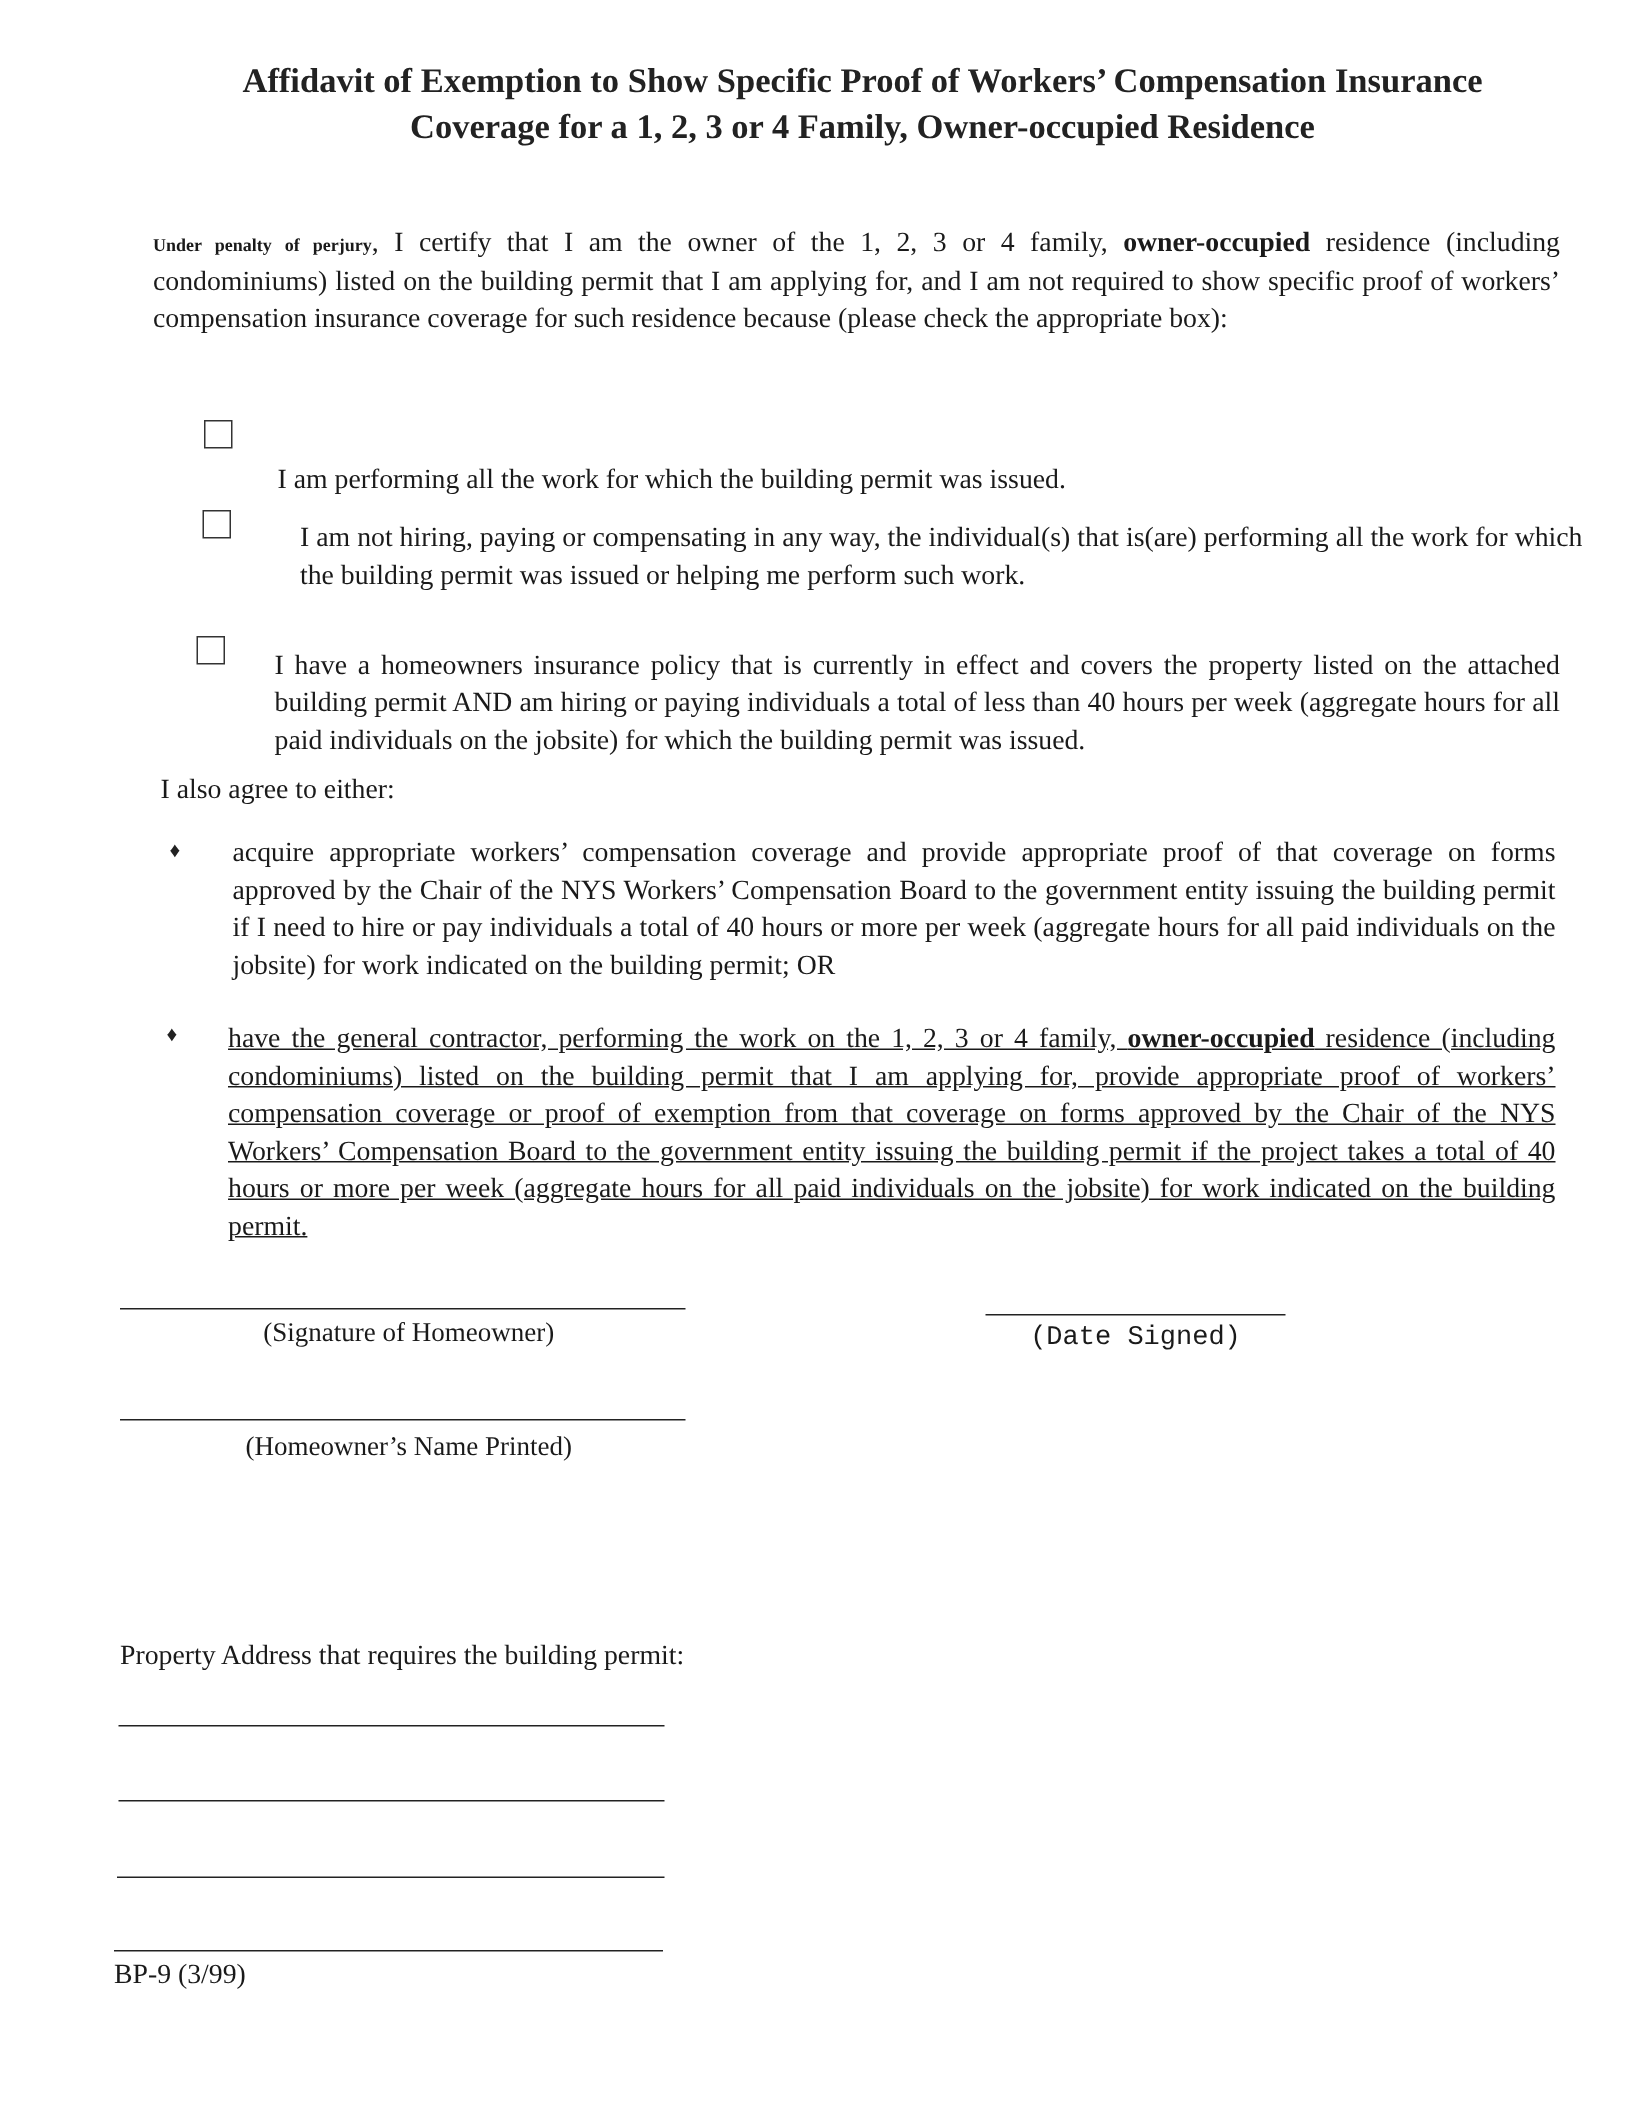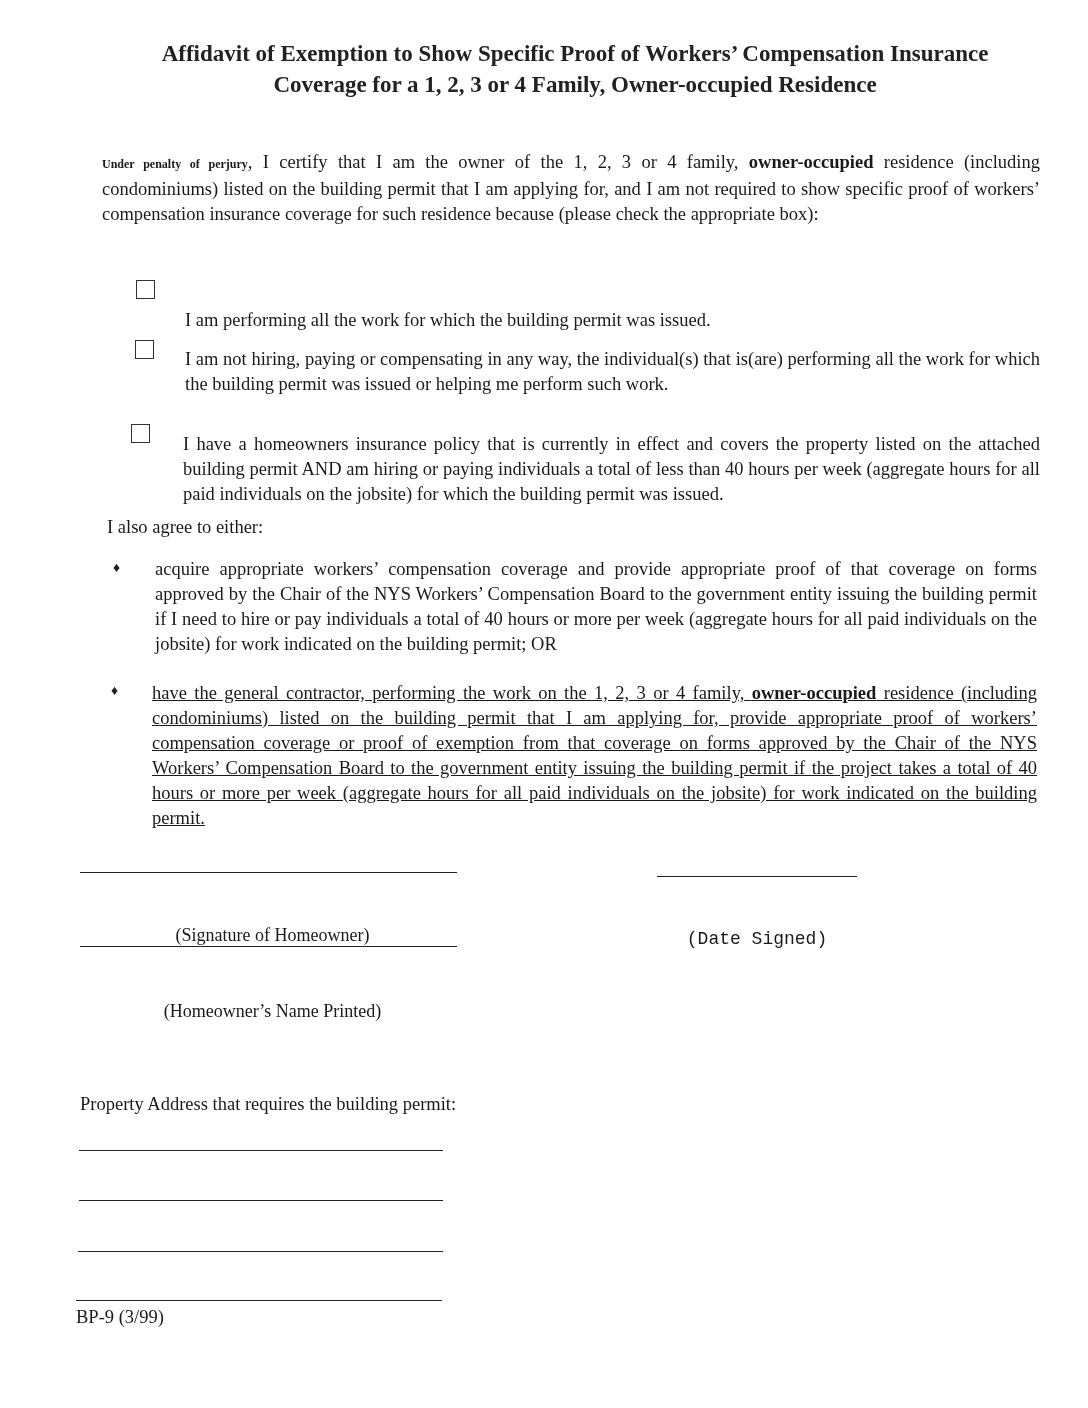--- a/index.html
+++ b/index.html
@@ -17,37 +17,37 @@
     font-size: 18.5px; line-height: 25px; text-align: justify;
   }
   .para b { font-weight: bold; }
   .lead-bold { font-size: 12px; font-weight: bold; }
   .checkbox {
     width: 19px; height: 19px; border: 1.5px solid #333; background: #fff;
     box-sizing: border-box; cursor: pointer;
   }
   .bullet { font-size: 14px; color: #222; }
   .line { height: 0; border-top: 1.5px solid #222; }
-  .caption { font-size: 18px; text-align: center; margin-top: 47px; }
+  .caption { font-size: 18px; text-align: center; }
 </style>
 </head>
 <body>
 
 <div class="abs title" style="top:38px;">Affidavit of Exemption to Show Specific Proof of Workers’ Compensation Insurance</div>
 <div class="abs title" style="top:69px;">Coverage for a 1, 2, 3 or 4 Family, Owner-occupied Residence</div>
 
 <div class="abs para" style="left:102px; top:150px; width:938px;">
   <span class="lead-bold">Under penalty of perjury</span><span>, I certify that I am the owner of the 1, 2, 3 or 4 family, </span><b>owner-occupied</b><span> residence (including condominiums) listed on the building permit that I am applying for, and I am not required to show specific proof of workers’ compensation insurance coverage for such residence because (please check the appropriate box):</span>
 </div>
 
 <div class="abs checkbox" style="left:136px; top:280px;"></div>
 <div class="abs para" style="left:185px; top:285px; width:855px;margin-top:23px;">I am performing all the work for which the building permit was issued.</div>
 
 <div class="abs checkbox" style="left:135px; top:340px;"></div>
-<div class="abs para" style="left:185px; top:347px; width:855px;">I am not hiring, paying or compensating in any way, the individual(s) that is(are) performing all the work for which the building permit was issued or helping me perform such work.</div>
+<div class="abs para" style="left:200px; top:347px; width:855px;">I am not hiring, paying or compensating in any way, the individual(s) that is(are) performing all the work for which the building permit was issued or helping me perform such work.</div>
 
 <div class="abs checkbox" style="left:131px; top:424px;"></div>
 <div class="abs para" style="left:183px; top:432px; width:857px;">I have a homeowners insurance policy that is currently in effect and covers the property listed on the attached building permit AND am hiring or paying individuals a total of less than 40 hours per week (aggregate hours for all paid individuals on the jobsite) for which the building permit was issued.</div>
 
 <div class="abs para" style="left:91px; top:515px;margin-left:16px;">I also agree to either:</div>
 
 <div class="abs bullet" style="left:113px; top:560px;">♦</div>
 <div class="abs para" style="left:155px; top:557px; width:882px;">acquire appropriate workers’ compensation coverage and provide appropriate proof of that coverage on forms approved by the Chair of the NYS Workers’ Compensation Board to the government entity issuing the building permit if I need to hire or pay individuals a total of 40 hours or more per week (aggregate hours for all paid individuals on the jobsite) for work indicated on the building permit; OR</div>
 
 <div class="abs bullet" style="left:111px; top:683px;">♦</div>

